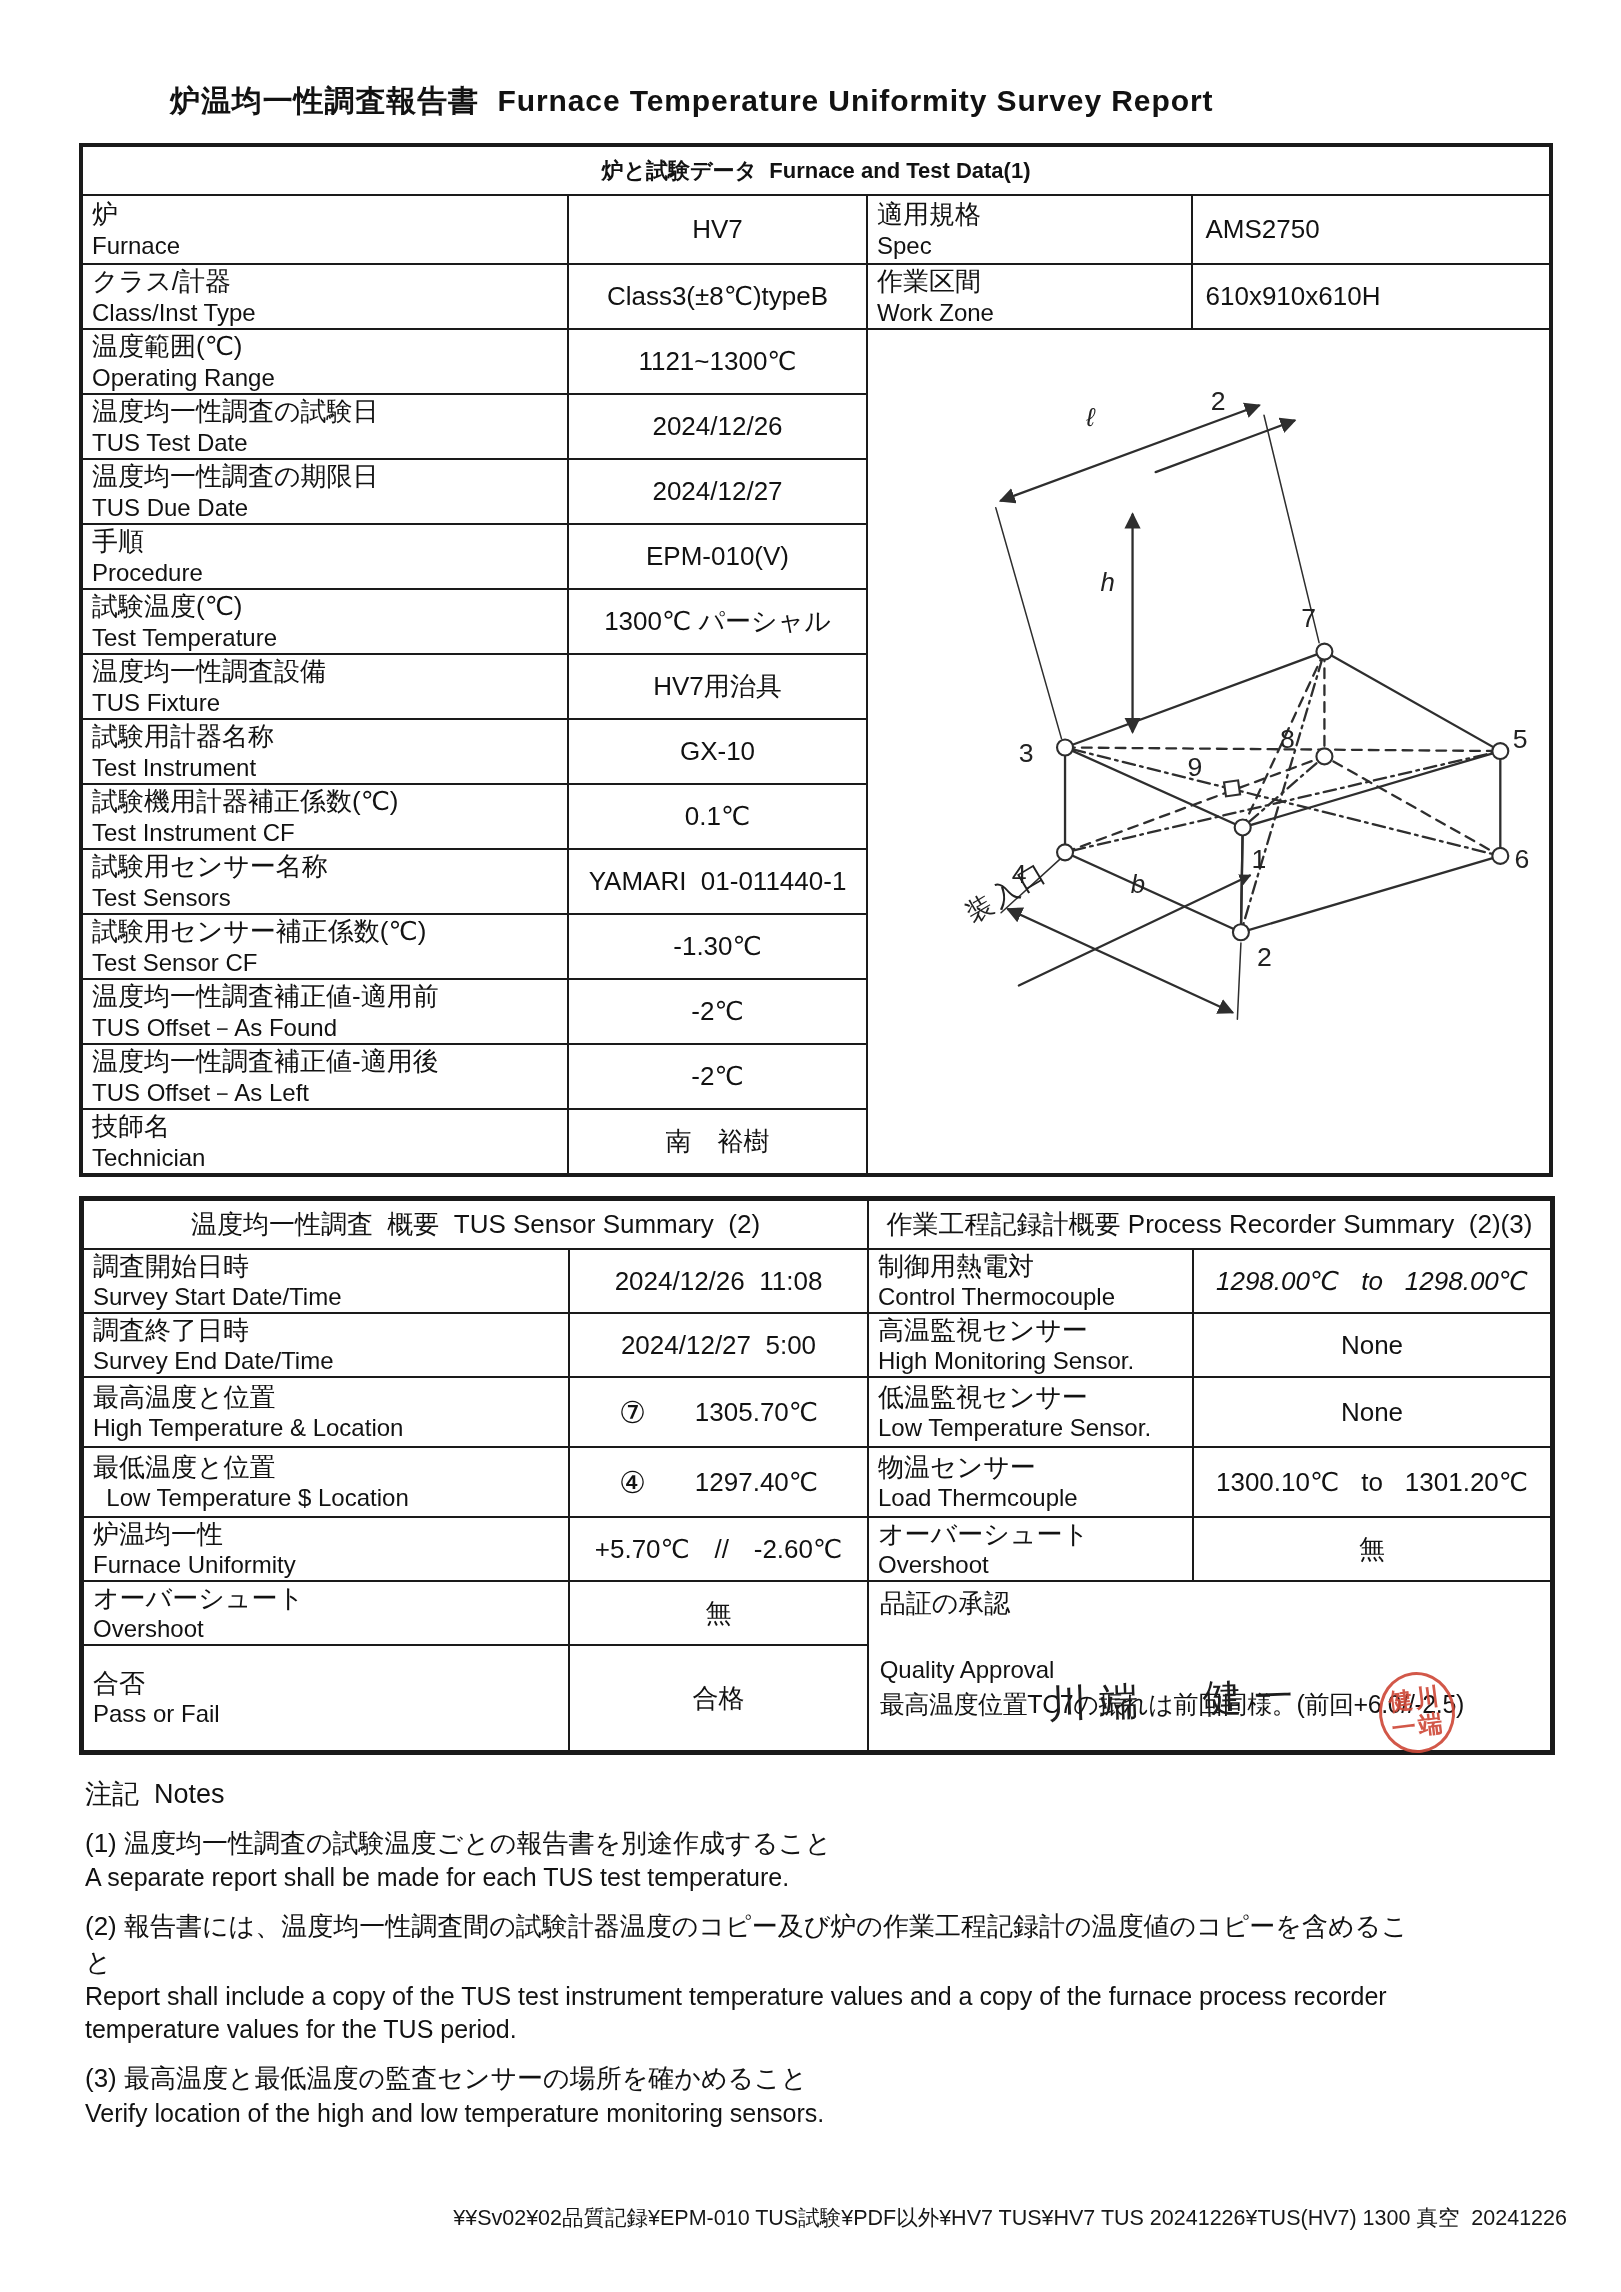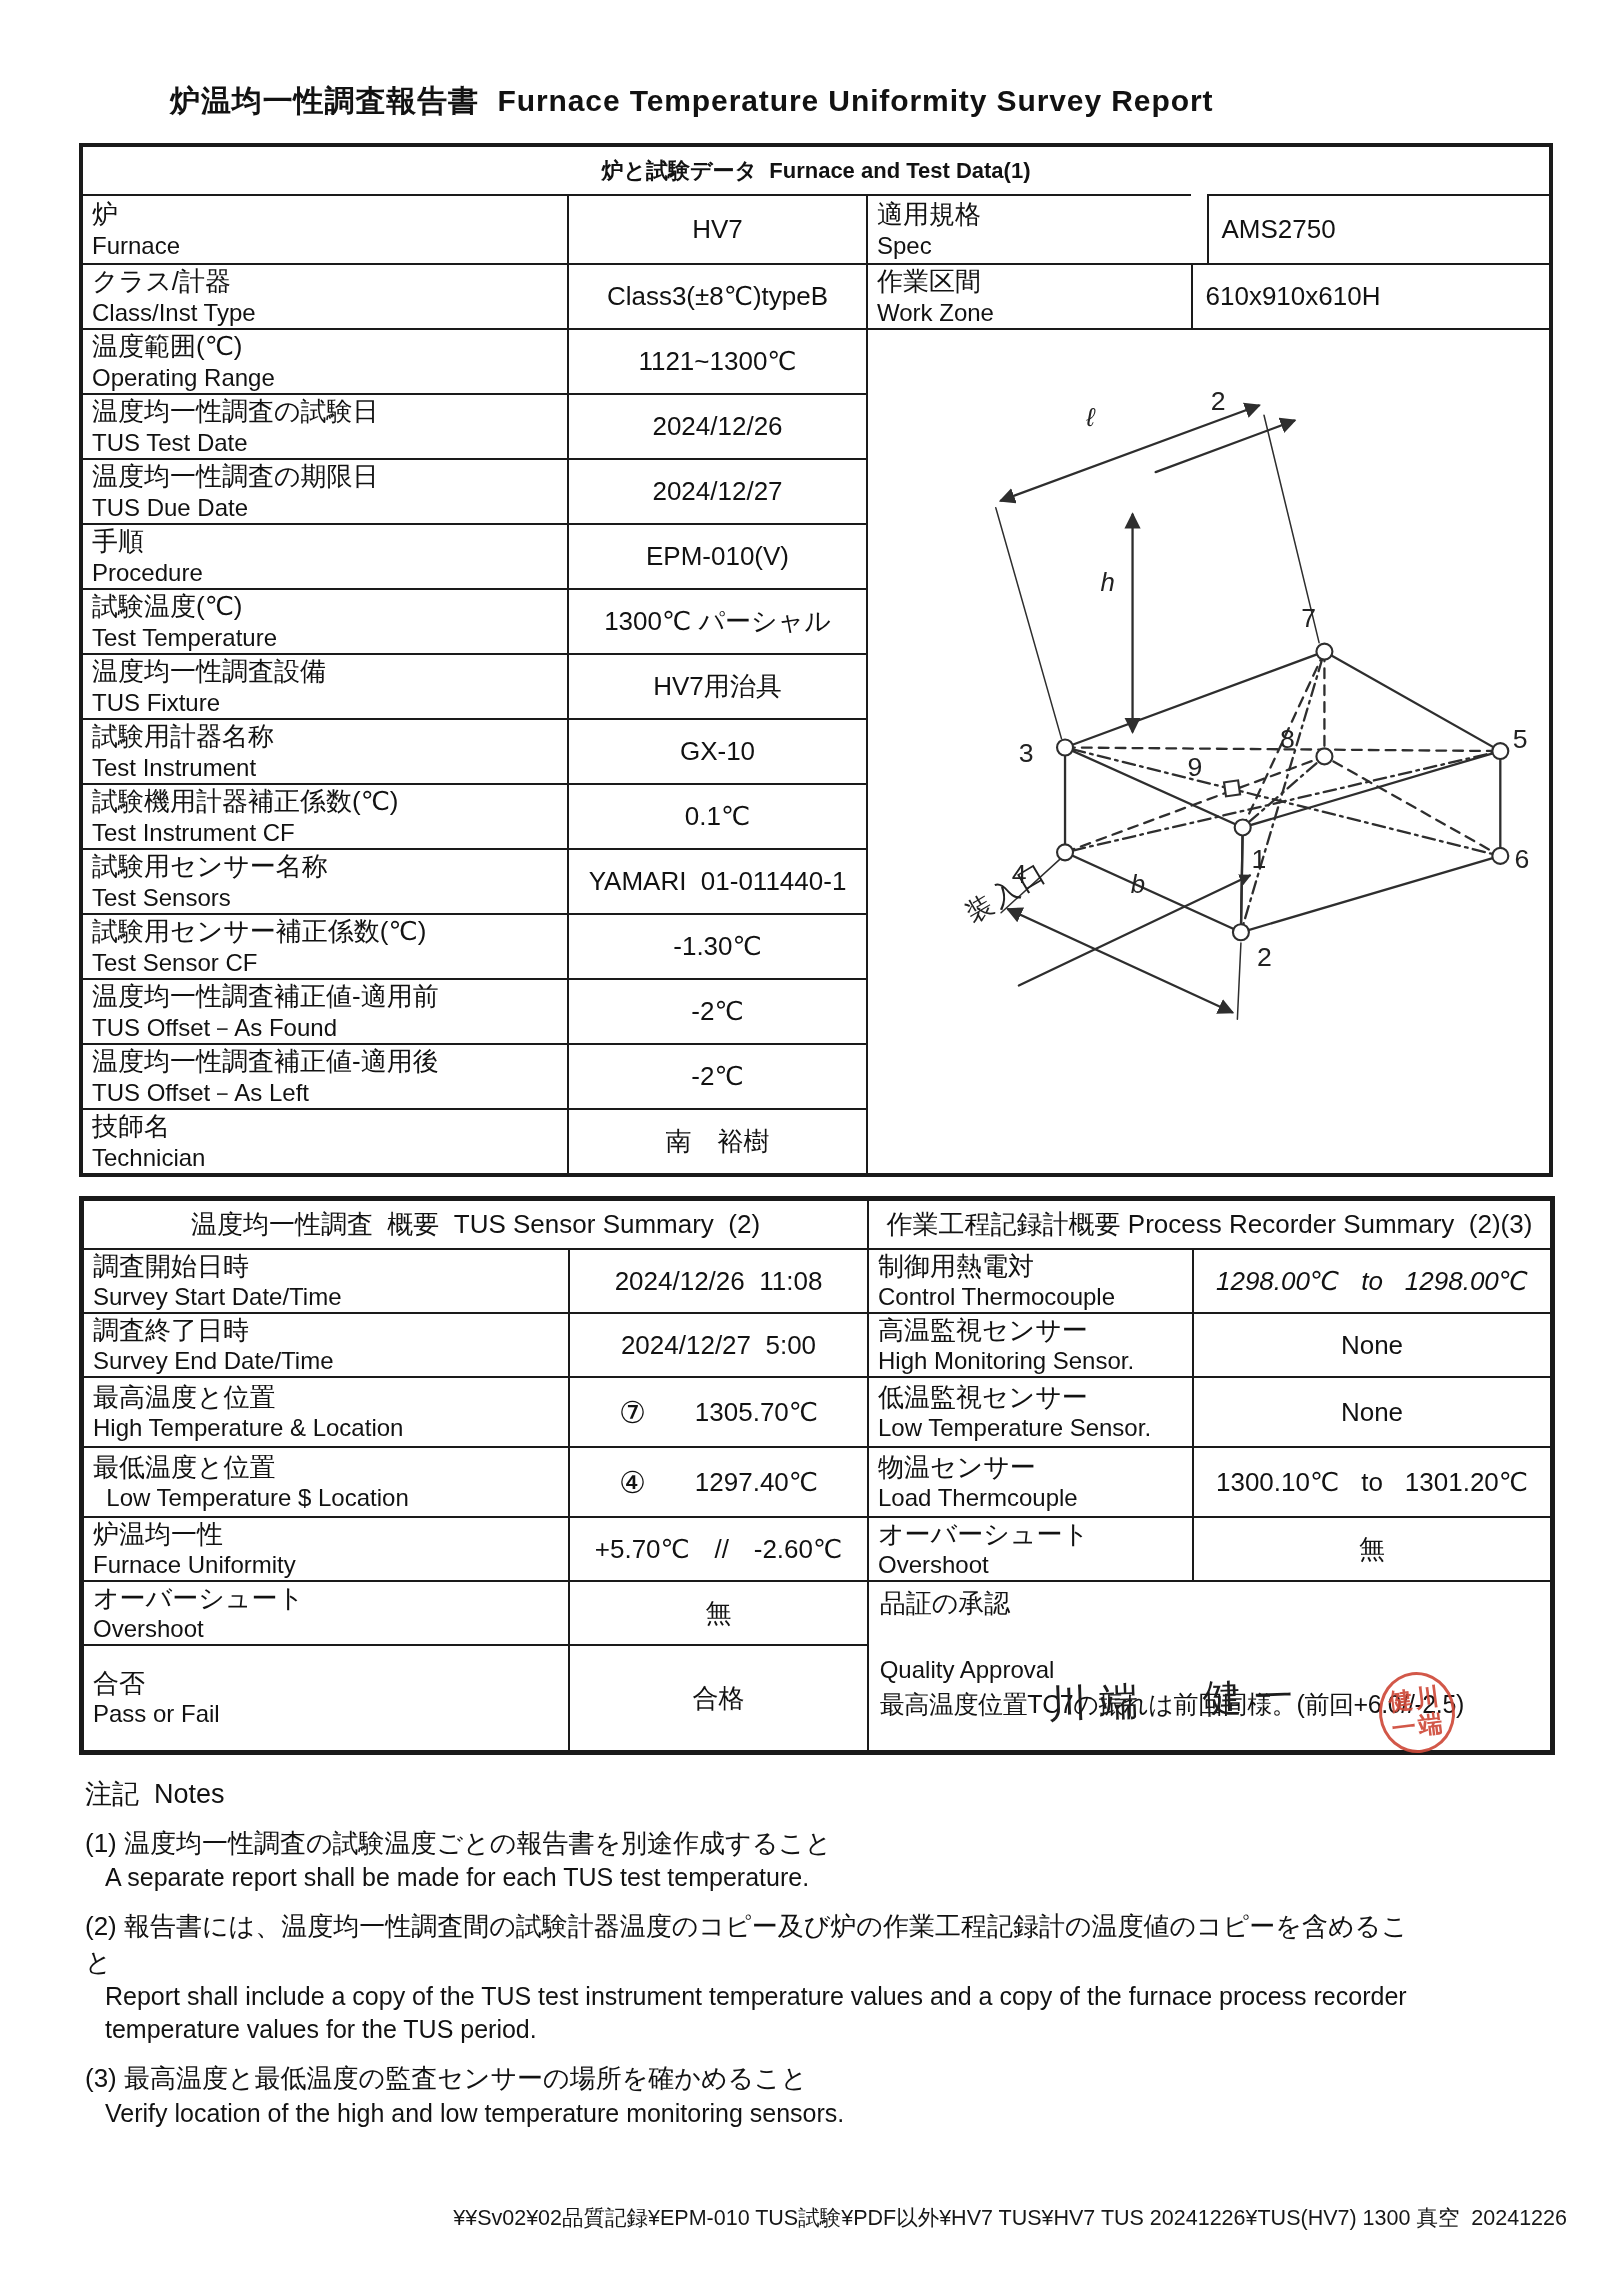--- a/index.html
+++ b/index.html
@@ -41,21 +41,21 @@
        transform:rotate(-2deg);color:#1d1d1d;white-space:pre;}
   .stamp{position:absolute;left:510px;top:90px;width:70px;height:75px;
          border:3.1px solid #cf4a3a;border-radius:50%;color:#cf4a3a;
          display:flex;flex-direction:column;align-items:center;justify-content:center;
          transform:rotate(-7deg);opacity:.92;background:transparent;}
   .stamp div{font-size:24px;line-height:1.12;letter-spacing:2.7px;white-space:pre;font-weight:bold;}
   
   .notes{position:absolute;left:85px;top:1776px;width:1324px;}
   .notes .head{font-size:27px;margin-bottom:14.3px;white-space:pre;}
   .note-jp{font-size:26px;margin-top:14.3px;line-height:1.35;}
-  .note-en{font-size:25px;line-height:1.35;margin-left:20px;}
+  .note-en{font-size:25px;line-height:1.35;}
   .footer{position:absolute;top:2203px;right:54px;font-size:21.5px;white-space:pre;color:#161616;}
   
   .ln{stroke:#2e2e2e;stroke-width:2.6;fill:none;stroke-linecap:round;}
   .dash{stroke-dasharray:11 8;}
   .dd{stroke-dasharray:3 6 14 6;}
   .thin{stroke-width:1.7;}
   .node{fill:#fff;stroke:#2e2e2e;stroke-width:2.4;}
   .sktxt{font-size:30px;fill:#222;}
   .dim{font-style:italic;font-size:29px;}
 </style>
@@ -71,21 +71,21 @@
 
     <div class="cell nl lbl" style="grid-column:1;grid-row:2;">
       <span class="jp">炉</span>
       <span class="en">Furnace</span>
     </div>
     <div class="cell val" style="grid-column:2;grid-row:2;">HV7</div>
     <div class="cell lbl" style="grid-column:3;grid-row:2;">
       <span class="jp">適用規格</span>
       <span class="en">Spec</span>
     </div>
-    <div class="cell val left" style="grid-column:4;grid-row:2;margin-left:16px;">AMS2750</div>
+    <div class="cell val left" style="grid-column:4;grid-row:2;">AMS2750</div>
 
     <div class="cell nl lbl" style="grid-column:1;grid-row:3;">
       <span class="jp">クラス/計器</span>
       <span class="en">Class/Inst Type</span>
     </div>
     <div class="cell val col2" style="grid-column:2;grid-row:3;">
       <span>Class3(±8℃)</span>
       <span>typeB</span>
     </div>
     <div class="cell lbl" style="grid-column:3;grid-row:3;">

